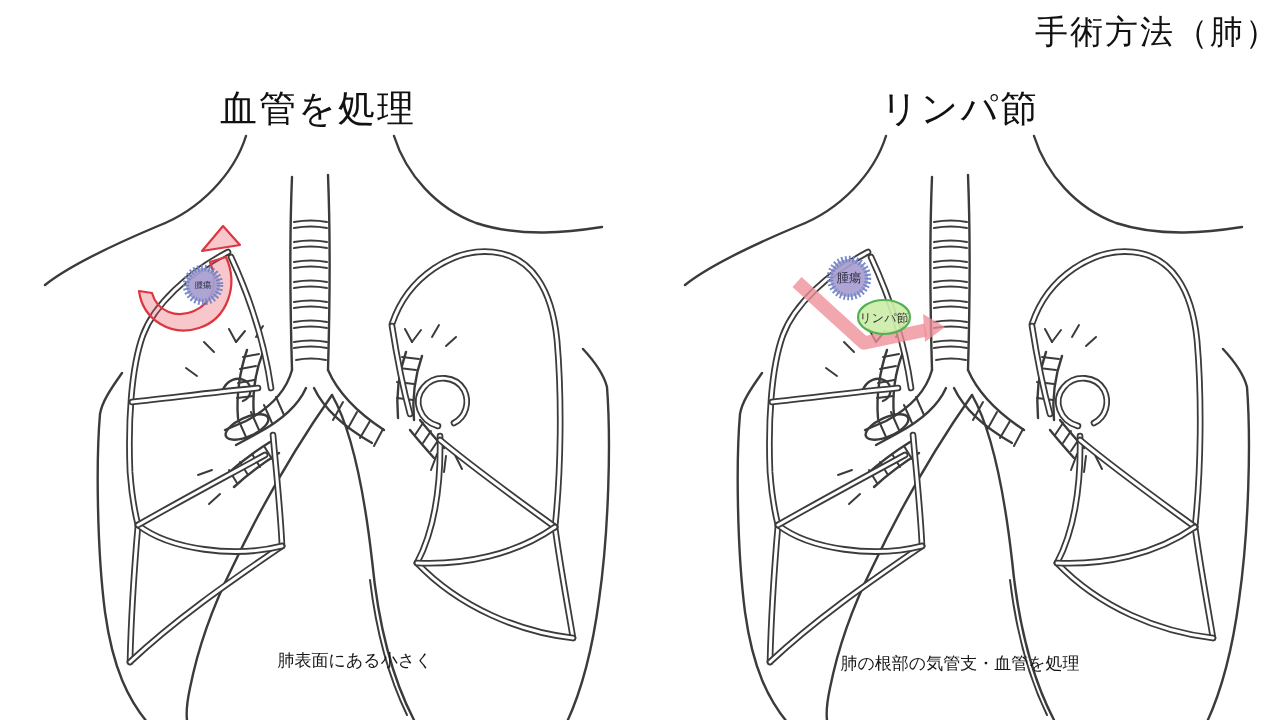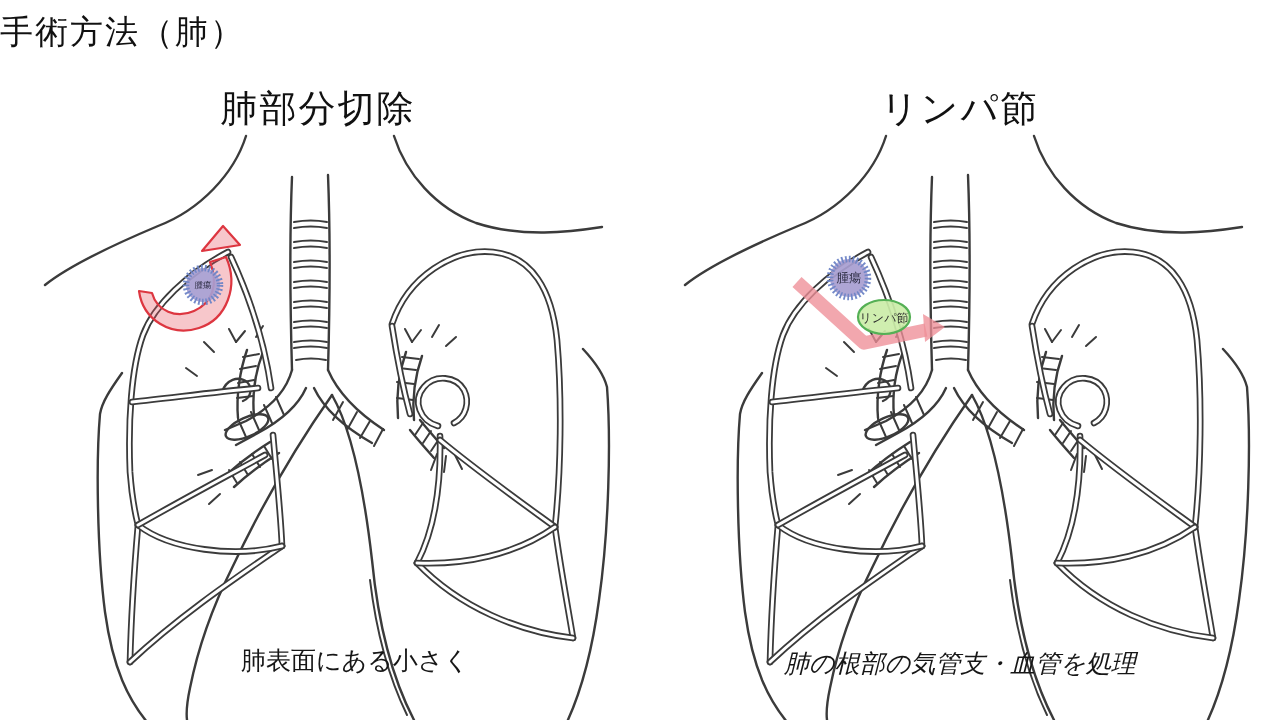--- a/index.html
+++ b/index.html
@@ -1,37 +1,37 @@
 <!DOCTYPE html>
 <html><head>
 <meta charset="utf-8">
 <style>
   html,body{margin:0;padding:0;background:#ffffff;}
   body{width:1280px;height:720px;position:relative;overflow:hidden;
        font-family:"Liberation Sans","DejaVu Sans",sans-serif;color:#111;}
   .abs{position:absolute;}
-  .ttl{top:10px;left:0;width:1280px;text-align:left;font-size:33px;letter-spacing:2px;}
+  .ttl{top:10px;left:0;width:1280px;text-align:right;font-size:33px;letter-spacing:2px;}
   .hd{top:84px;width:400px;text-align:center;font-size:37px;letter-spacing:2px;}
   .hd.l{left:118px;} .hd.r{left:760px;}
-  .cap{font-size:25px;line-height:33px;text-align:center;color:#161616;}
+  .cap{font-size:17px;line-height:33px;text-align:center;color:#161616;}
   .cap.l{top:644px;left:135px;width:440px;}
-  .cap.r{top:647px;left:740px;width:440px;font-style:italic;}
+  .cap.r{top:647px;left:740px;width:440px;}
   svg.panel{position:absolute;top:130px;width:560px;height:590px;overflow:visible;}
   svg.panel.pl{left:40px;} svg.panel.pr{left:680px;}
   .ln{fill:none;stroke:#3b3b3b;stroke-width:2.4;stroke-linecap:round;}
   .tn{fill:none;stroke:#3b3b3b;stroke-width:2;stroke-linecap:round;}
   .d1{fill:none;stroke:#3b3b3b;stroke-width:6.6;stroke-linecap:round;}
   .d2{fill:none;stroke:#ffffff;stroke-width:3;stroke-linecap:round;}
   .ctext{text-anchor:middle;dominant-baseline:central;}
 </style>
 </head>
 <body>
 
 <div class="abs ttl">手術方法（肺）</div>
-<div class="abs hd l">肺部分切除</div>
+<div class="abs hd l">血管を処理</div>
 <div class="abs hd r">リンパ節</div>
 
 <svg class="panel pl" viewBox="0 0 560 590">
   <defs>
     <g id="chestArt">
 
       <path class="ln" d="M206,6 C194,44 160,80 118,96 C80,112 30,135 5,155"></path>
       <path class="ln" d="M354,6 C366,44 396,78 436,93 C482,108 530,102 562,97"></path>
 
       <path class="ln" d="M82,243 C70,260 62,272 60,284 C56,330 57,420 65,482 C73,540 89,570 107,592"></path>

